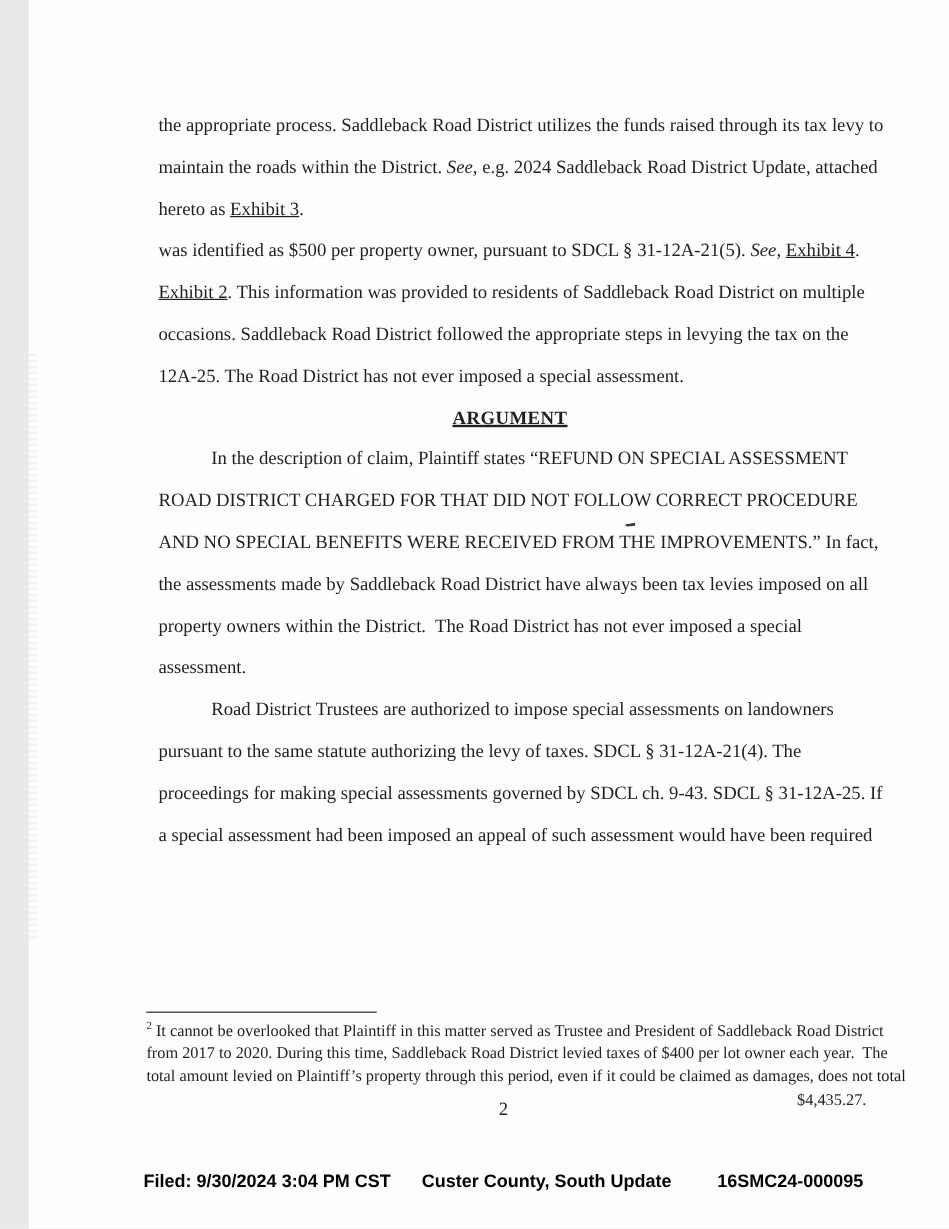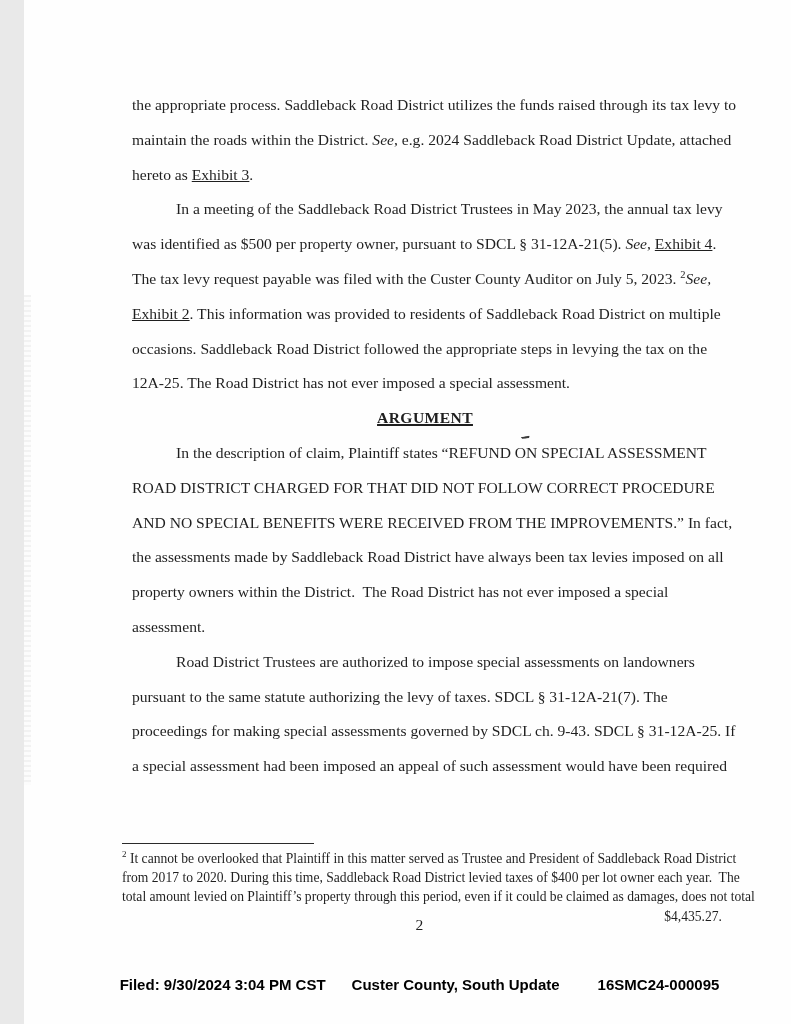--- a/index.html
+++ b/index.html
@@ -97,35 +97,33 @@
 <body>
 
 <div class="page">
 
   <div class="scan-streaks"></div>
 
   <div class="body-lines">
       <div class="line"><span class="">the appropriate process. Saddleback Road District utilizes the funds raised through its tax levy to</span></div>
       <div class="line"><span class="">maintain the roads within the District. </span><span class="it">See</span><span class="">, e.g. 2024 Saddleback Road District Update, attached</span></div>
       <div class="line"><span class="">hereto as </span><span class="un">Exhibit 3</span><span class="">.</span></div>
-      <div class="line indent"><span class="">In a meeting of the Saddleback Road District Trustees in May 2023, the annual tax levy</span></div>
       <div class="line"><span class="">was identified as $500 per property owner, pursuant to SDCL § 31-12A-21(5). </span><span class="it">See</span><span class="">, </span><span class="un">Exhibit 4</span><span class="">.</span></div>
-      <div class="line"><span class="">The tax levy request payable was filed with the Custer County Auditor on July 5, 2023. </span><span class="sp">2</span><span class="it">See,</span></div>
       <div class="line"><span class="un">Exhibit 2</span><span class="">. This information was provided to residents of Saddleback Road District on multiple</span></div>
       <div class="line"><span class="">occasions. Saddleback Road District followed the appropriate steps in levying the tax on the</span></div>
       <div class="line"><span class="">12A-25. The Road District has not ever imposed a special assessment.</span></div>
       <div class="line center"><span class="bd un">ARGUMENT</span></div>
       <div class="line indent"><span class="">In the description of claim, Plaintiff states “REFUND ON SPECIAL ASSESSMENT</span></div>
       <div class="line"><span class="">ROAD DISTRICT CHARGED FOR THAT DID NOT FOLLOW CORRECT PROCEDURE</span></div>
       <div class="line"><span class="">AND NO SPECIAL BENEFITS WERE RECEIVED FROM THE IMPROVEMENTS.” In fact,</span></div>
       <div class="line"><span class="">the assessments made by Saddleback Road District have always been tax levies imposed on all</span></div>
       <div class="line"><span class="">property owners within the District.  The Road District has not ever imposed a special</span></div>
       <div class="line"><span class="">assessment.</span></div>
       <div class="line indent"><span class="">Road District Trustees are authorized to impose special assessments on landowners</span></div>
-      <div class="line"><span class="">pursuant to the same statute authorizing the levy of taxes. SDCL § 31-12A-21(7). The</span></div>
+      <div class="line"><span class="">pursuant to the same statute authorizing the levy of taxes. SDCL § 31-12A-21(4). The</span></div>
       <div class="line"><span class="">proceedings for making special assessments governed by SDCL ch. 9-43. SDCL § 31-12A-25. If</span></div>
       <div class="line"><span class="">a special assessment had been imposed an appeal of such assessment would have been required</span></div>
     </div>
 
   <div class="stray-mark"></div>
 
   <div class="footnote-rule"></div>
 
   <div class="footnote-lines">
       <div class="fn-line"><span class="sp">2</span><span class=""> It cannot be overlooked that Plaintiff in this matter served as Trustee and President of Saddleback Road District</span></div>

